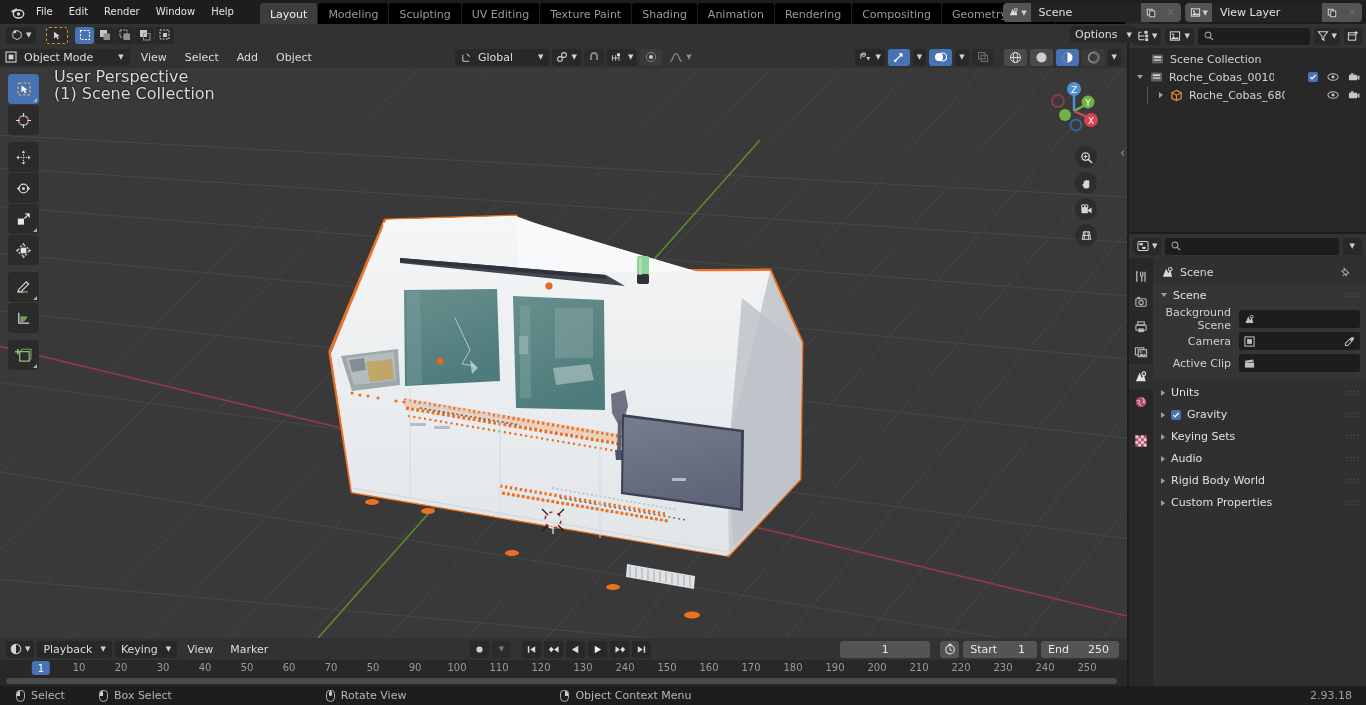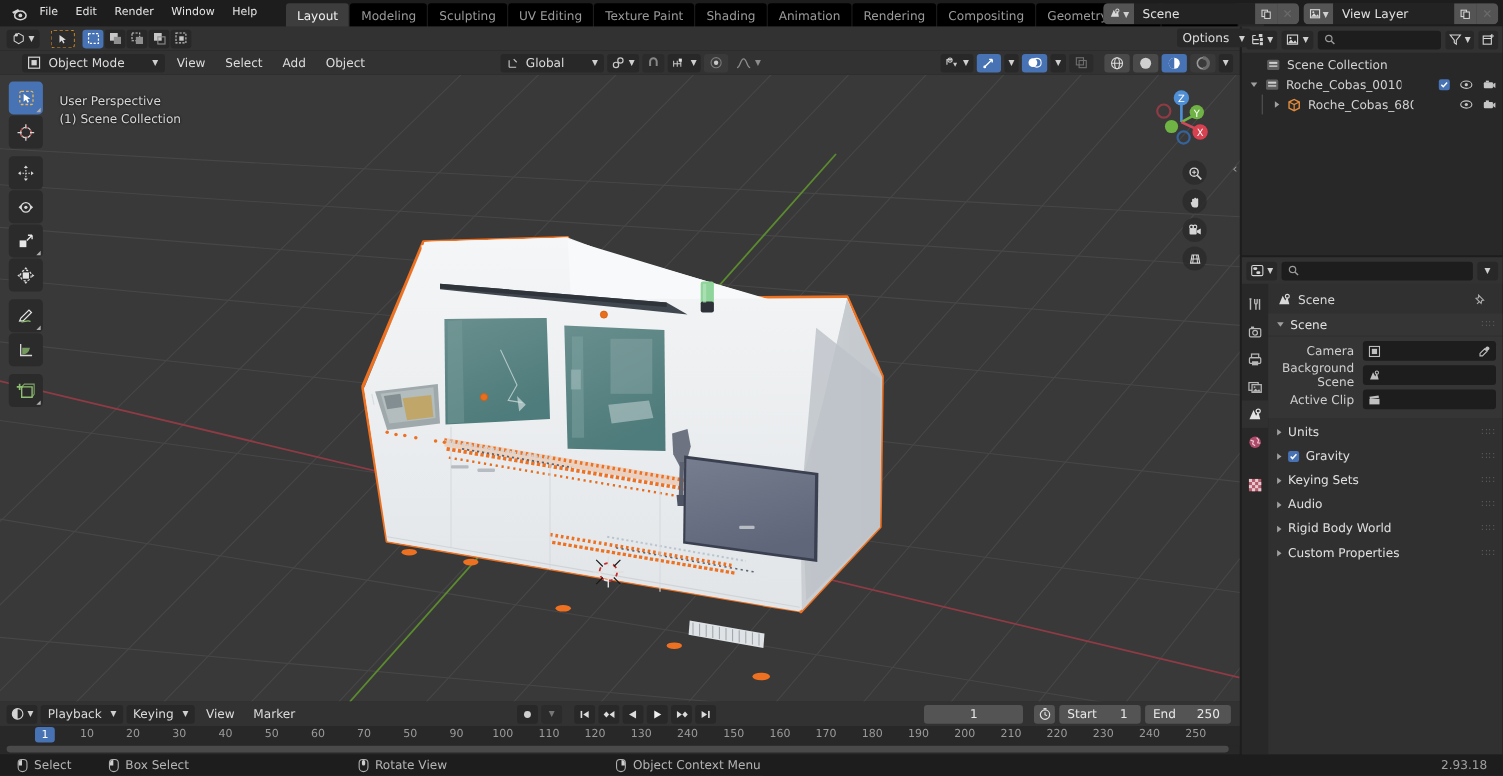--- a/index.html
+++ b/index.html
@@ -58,30 +58,30 @@
   .sel-mode {
     width:19px; height:17px; background:#282828; display:flex; align-items:center; justify-content:center;
     border-radius:3px;
   }
   .sel-mode.active { background:#4772b3; }
   .txtmenu { padding: 0 7px; font-size: 11px; color:#dcdcdc; height:17px; line-height:17px; }
 
   
   .vp-header2 {
     position: absolute; left: 0; top: 46px; width: 1127px; height: 22px;
-    background: #323232; display:flex; align-items:center; padding-left:20px; gap:4px;
+    background: #323232; display:flex; align-items:center; padding-left:0; gap:4px;
   }
 
   
   .viewport {
     position: absolute; left: 0; top: 68px; width: 1127px; height: 570px;
     background: #393939; overflow: hidden;
   }
   .vp-overlay-text {
-    position:absolute; left:54px; top:16px; font-size:11px; color:#d8d8d8;
+    position:absolute; left:54px; top:1px; font-size:16px; color:#d8d8d8;
     text-shadow: 0 0 2px #000; line-height: 16px;
   }
   .vp-overlay-text div { margin-bottom: 1px; }
 
   
   .toolcol { position:absolute; left:8px; top:6px; display:flex; flex-direction:column; gap:1px; width:31px; }
   .toolbtn {
     width:31px; height:30px; background:#2b2b2b; border-radius:4px;
     display:flex; align-items:center; justify-content:center; position:relative;
   }
@@ -941,47 +941,47 @@
         </span>
       </div>
 
       <div class="panel-head">
         <span class="tri open"></span>
         <span>Scene</span>
         <span class="grip">∷∷</span>
       </div>
       <div style="background:#353535; padding:3px 0 5px 0;">
         <div class="prow">
+          <div class="plabel">Background Scene</div>
+          <div class="pfield">
+            <span style="display:flex;">
+              <svg width="11" height="11" viewBox="0 0 12 12">
+                  <path d="M1.6 9.8 L4.6 2.6 L6.8 6.8 L8.4 3.4 L10.2 9.8 Z" fill="#c0c0c0"></path>
+                  <circle cx="8.4" cy="3" r="1.6" fill="none" stroke="#c0c0c0" stroke-width="1"></circle>
+                </svg>
+            </span>
+            <span></span>
+          </div>
+        </div>
+        <div class="prow">
           <div class="plabel">Camera</div>
           <div class="pfield">
             <span style="display:flex;">
               <svg width="11" height="11" viewBox="0 0 12 12">
                   <rect x="1" y="1" width="10" height="10" fill="none" stroke="#c0c0c0" stroke-width="1.1"></rect>
                   <rect x="3.4" y="3.4" width="5.2" height="5.2" fill="#c0c0c0"></rect>
                 </svg>
             </span>
             <span></span>
             <span class="eyed">
               <svg width="11" height="11" viewBox="0 0 12 12">
                   <path d="M9.8 1.4 a1.6 1.6 0 0 1 0.8 2.6 L9 5.6 L6.4 3 L8 1.4 a1.6 1.6 0 0 1 1.8 0 Z" fill="#c0c0c0"></path>
                   <path d="M6.2 3.4 L8.6 5.8 L4 10.4 L1.6 10.4 L1.6 8 Z" fill="none" stroke="#c0c0c0" stroke-width="1.1"></path>
                 </svg>
             </span>
-          </div>
-        </div>
-        <div class="prow">
-          <div class="plabel">Background Scene</div>
-          <div class="pfield">
-            <span style="display:flex;">
-              <svg width="11" height="11" viewBox="0 0 12 12">
-                  <path d="M1.6 9.8 L4.6 2.6 L6.8 6.8 L8.4 3.4 L10.2 9.8 Z" fill="#c0c0c0"></path>
-                  <circle cx="8.4" cy="3" r="1.6" fill="none" stroke="#c0c0c0" stroke-width="1"></circle>
-                </svg>
-            </span>
-            <span></span>
           </div>
         </div>
         <div class="prow">
           <div class="plabel">Active Clip</div>
           <div class="pfield">
             <span style="display:flex;">
               <svg width="11" height="11" viewBox="0 0 12 12">
                   <rect x="1" y="5" width="10" height="5.5" fill="#c0c0c0"></rect>
                   <path d="M1 3 L10 1.6 L10.6 3.8 L1.6 5.2 Z" fill="#c0c0c0"></path>
                 </svg>

